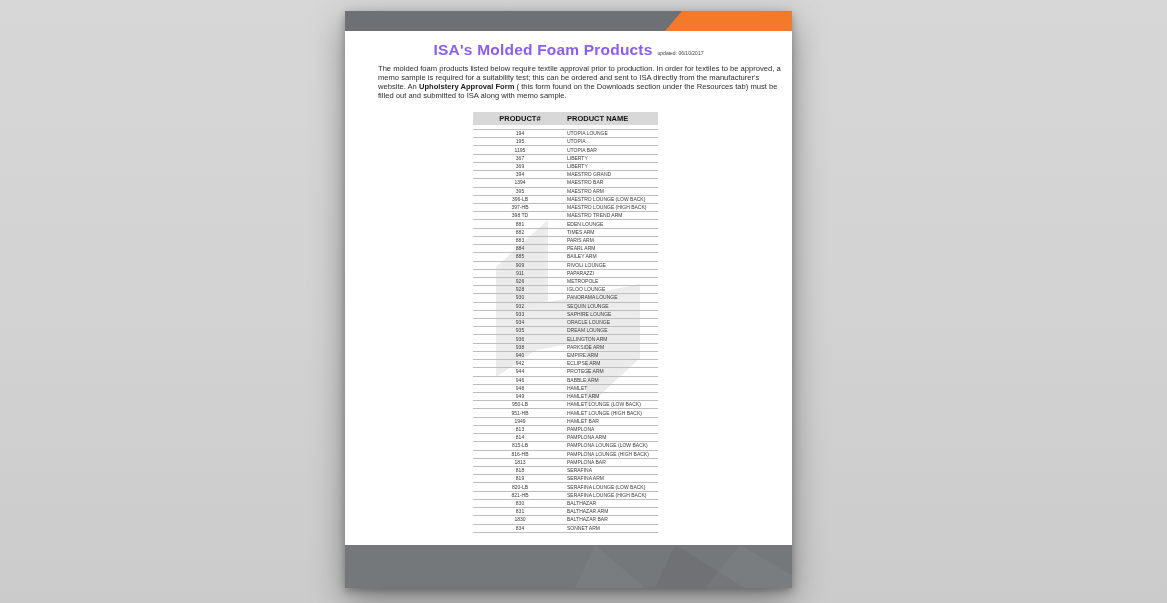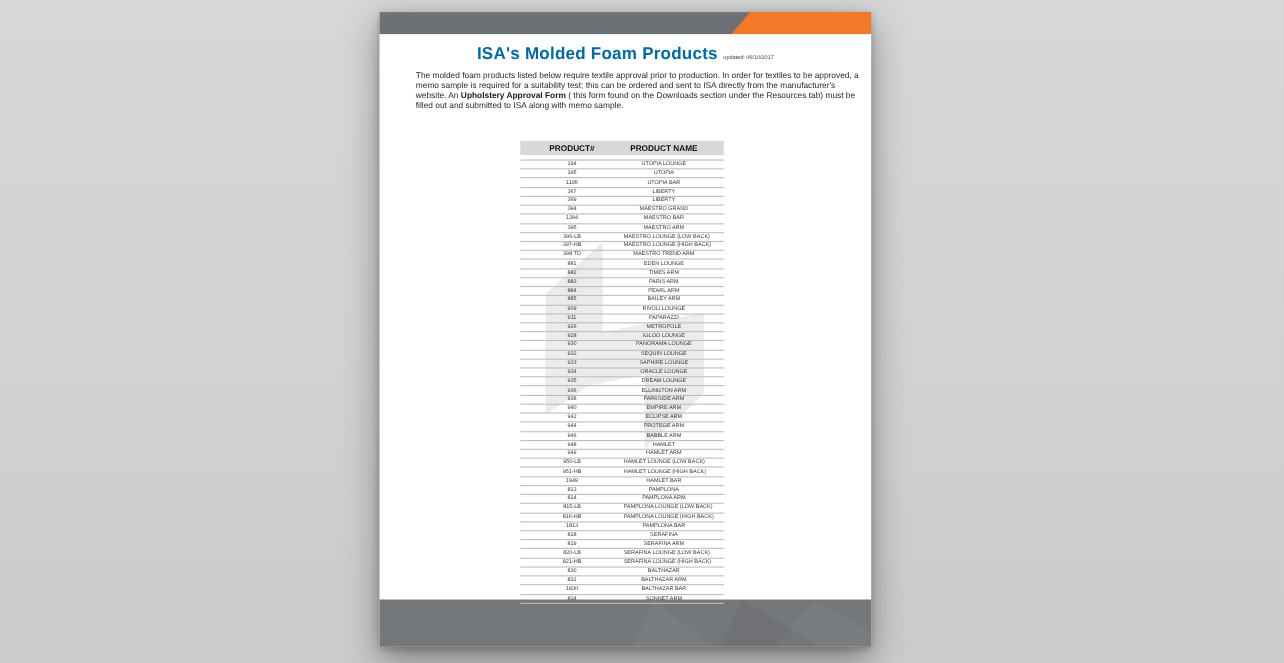--- a/index.html
+++ b/index.html
@@ -12,35 +12,35 @@
     position:absolute;left:345px;top:11px;width:447px;height:577px;
     background:#ffffff;
     box-shadow:0 12px 32px rgba(0,0,0,.38),0 3px 8px rgba(0,0,0,.28);
   }
   .topbar{position:absolute;left:0;top:0;width:100%;height:20px;background:#6d7176;}
   .topbar-accent{
     position:absolute;right:0;top:0;height:20px;width:127px;background:#f47929;
     clip-path:polygon(17px 0,100% 0,100% 100%,0 100%);
   }
   .title-row{position:absolute;top:30px;left:0;width:100%;text-align:center;white-space:nowrap;}
-  .doc-title{font-size:15.5px;font-weight:bold;color:#0369a1;letter-spacing:.2px;}
+  .doc-title{font-size:15.5px;font-weight:bold;color:#8b5cf6;letter-spacing:.2px;}
   .doc-updated{font-size:5px;color:#3d3d3d;margin-left:5px;}
   .intro{
     position:absolute;top:53px;left:33px;width:404px;
     font-size:7.6px;line-height:9px;color:#2b2b2b;text-align:left;
   }
   .intro b{font-weight:bold;color:#1c1c1c;}
   .watermark{position:absolute;left:143px;top:201px;width:160px;height:196px;z-index:0;}
   .tablewrap{position:absolute;left:128px;top:101px;width:185px;z-index:1;}
   .thead{
     height:13px;background:#d8d8d8;display:flex;align-items:center;
-    font-size:7.5px;font-weight:bold;color:#111;margin-top:16px;
+    font-size:7.5px;font-weight:bold;color:#111;
   }
   .col-num{width:94px;text-align:center;flex:0 0 auto;}
-  .col-name{flex:1 1 auto;text-align:center;padding-right:18px;white-space:nowrap;}
+  .col-name{flex:1 1 auto;padding-right:18px;white-space:nowrap;}
   .tbody{margin-top:4px;border-top:1px solid #bdbdbd;}
   .trow{
     display:flex;align-items:center;height:8.22px;box-sizing:border-box;
     border-bottom:1px solid #bdbdbd;font-size:5px;line-height:7px;color:#3a3a3a;
   }
   .footer{
     position:absolute;left:0;bottom:0;width:100%;height:43px;background:#75787b;
     box-sizing:border-box;padding-top:9px;text-align:center;color:#f0f0f0;
     font-size:7.6px;line-height:13.5px;overflow:hidden;
   }

